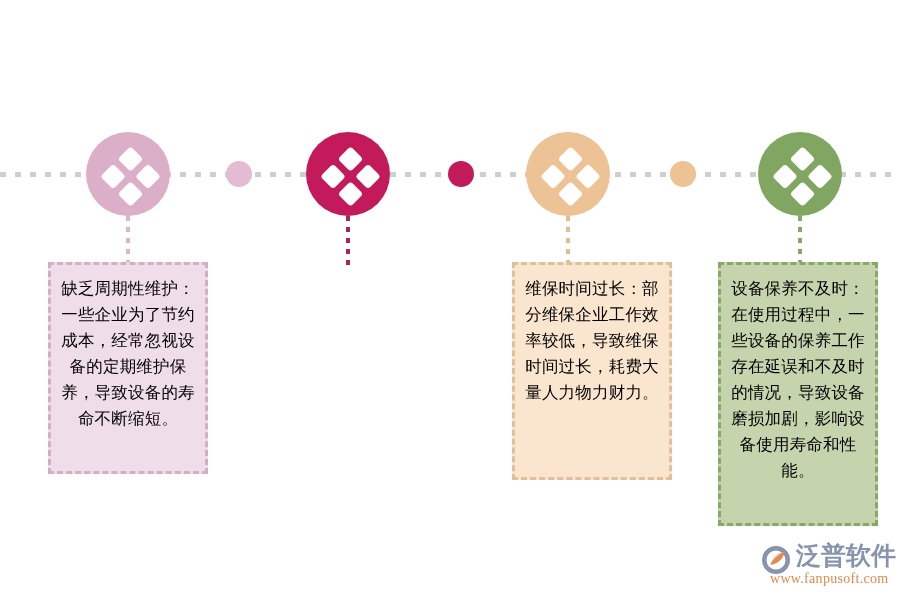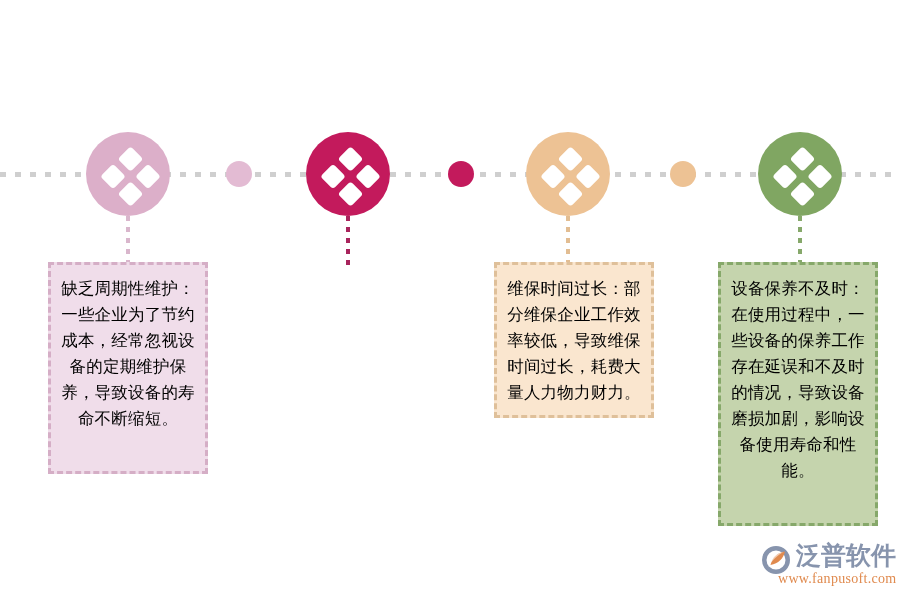--- a/index.html
+++ b/index.html
@@ -105,21 +105,21 @@
     top: 2px;
     font-size: 25px;
     font-weight: bold;
     color: #8794ad;
     letter-spacing: 0px;
     line-height: 30px;
     white-space: nowrap;
   }
   .logo-url {
     position: absolute;
-    left: 20px;
+    left: 12px;
     top: 33px;
     font-size: 14px;
     color: #e08a4e;
     font-family: "Liberation Serif", "DejaVu Serif", serif;
     letter-spacing: 0.3px;
     white-space: nowrap;
   }
 </style>
 </head>
 <body>
@@ -166,21 +166,21 @@
       <g fill="#ffffff">
         <rect x="35.5" y="18.0" width="18" height="18" rx="3.2" ry="3.2" transform="rotate(45 44.5 27.0)"></rect>
         <rect x="18.0" y="35.5" width="18" height="18" rx="3.2" ry="3.2" transform="rotate(45 27.0 44.5)"></rect>
         <rect x="53.0" y="35.5" width="18" height="18" rx="3.2" ry="3.2" transform="rotate(45 62.0 44.5)"></rect>
         <rect x="35.5" y="53.0" width="18" height="18" rx="3.2" ry="3.2" transform="rotate(45 44.5 62.0)"></rect>
       </g>
     </svg>
   </div>
   <div class="connector" style="left:566px; height:50px;
               background-image: repeating-linear-gradient(to bottom, #e2bd92 0px, #e2bd92 5px, rgba(0,0,0,0) 5px, rgba(0,0,0,0) 11px);"></div>
-  <div class="card" style="left:494px; top:262px; width:160px; height:156px; background:#fae6cf; border-color:#dfc09a;">
+  <div class="card" style="left:512px; top:262px; width:160px; height:218px; background:#fae6cf; border-color:#dfc09a;">
     <span class="card-text">维保时间过长：部分维保企业工作效率较低，导致维保时间过长，耗费大量人力物力财力。</span>
   </div>
 
   <div class="minor-dot" style="left:670px; background:#edc294;"></div>
 
   <div class="node" style="left:758px; background:#80a662;">
     <svg class="diamonds" viewBox="0 0 84 84" xmlns="http://www.w3.org/2000/svg">
       <g fill="#ffffff">
         <rect x="35.5" y="18.0" width="18" height="18" rx="3.2" ry="3.2" transform="rotate(45 44.5 27.0)"></rect>
         <rect x="18.0" y="35.5" width="18" height="18" rx="3.2" ry="3.2" transform="rotate(45 27.0 44.5)"></rect>

